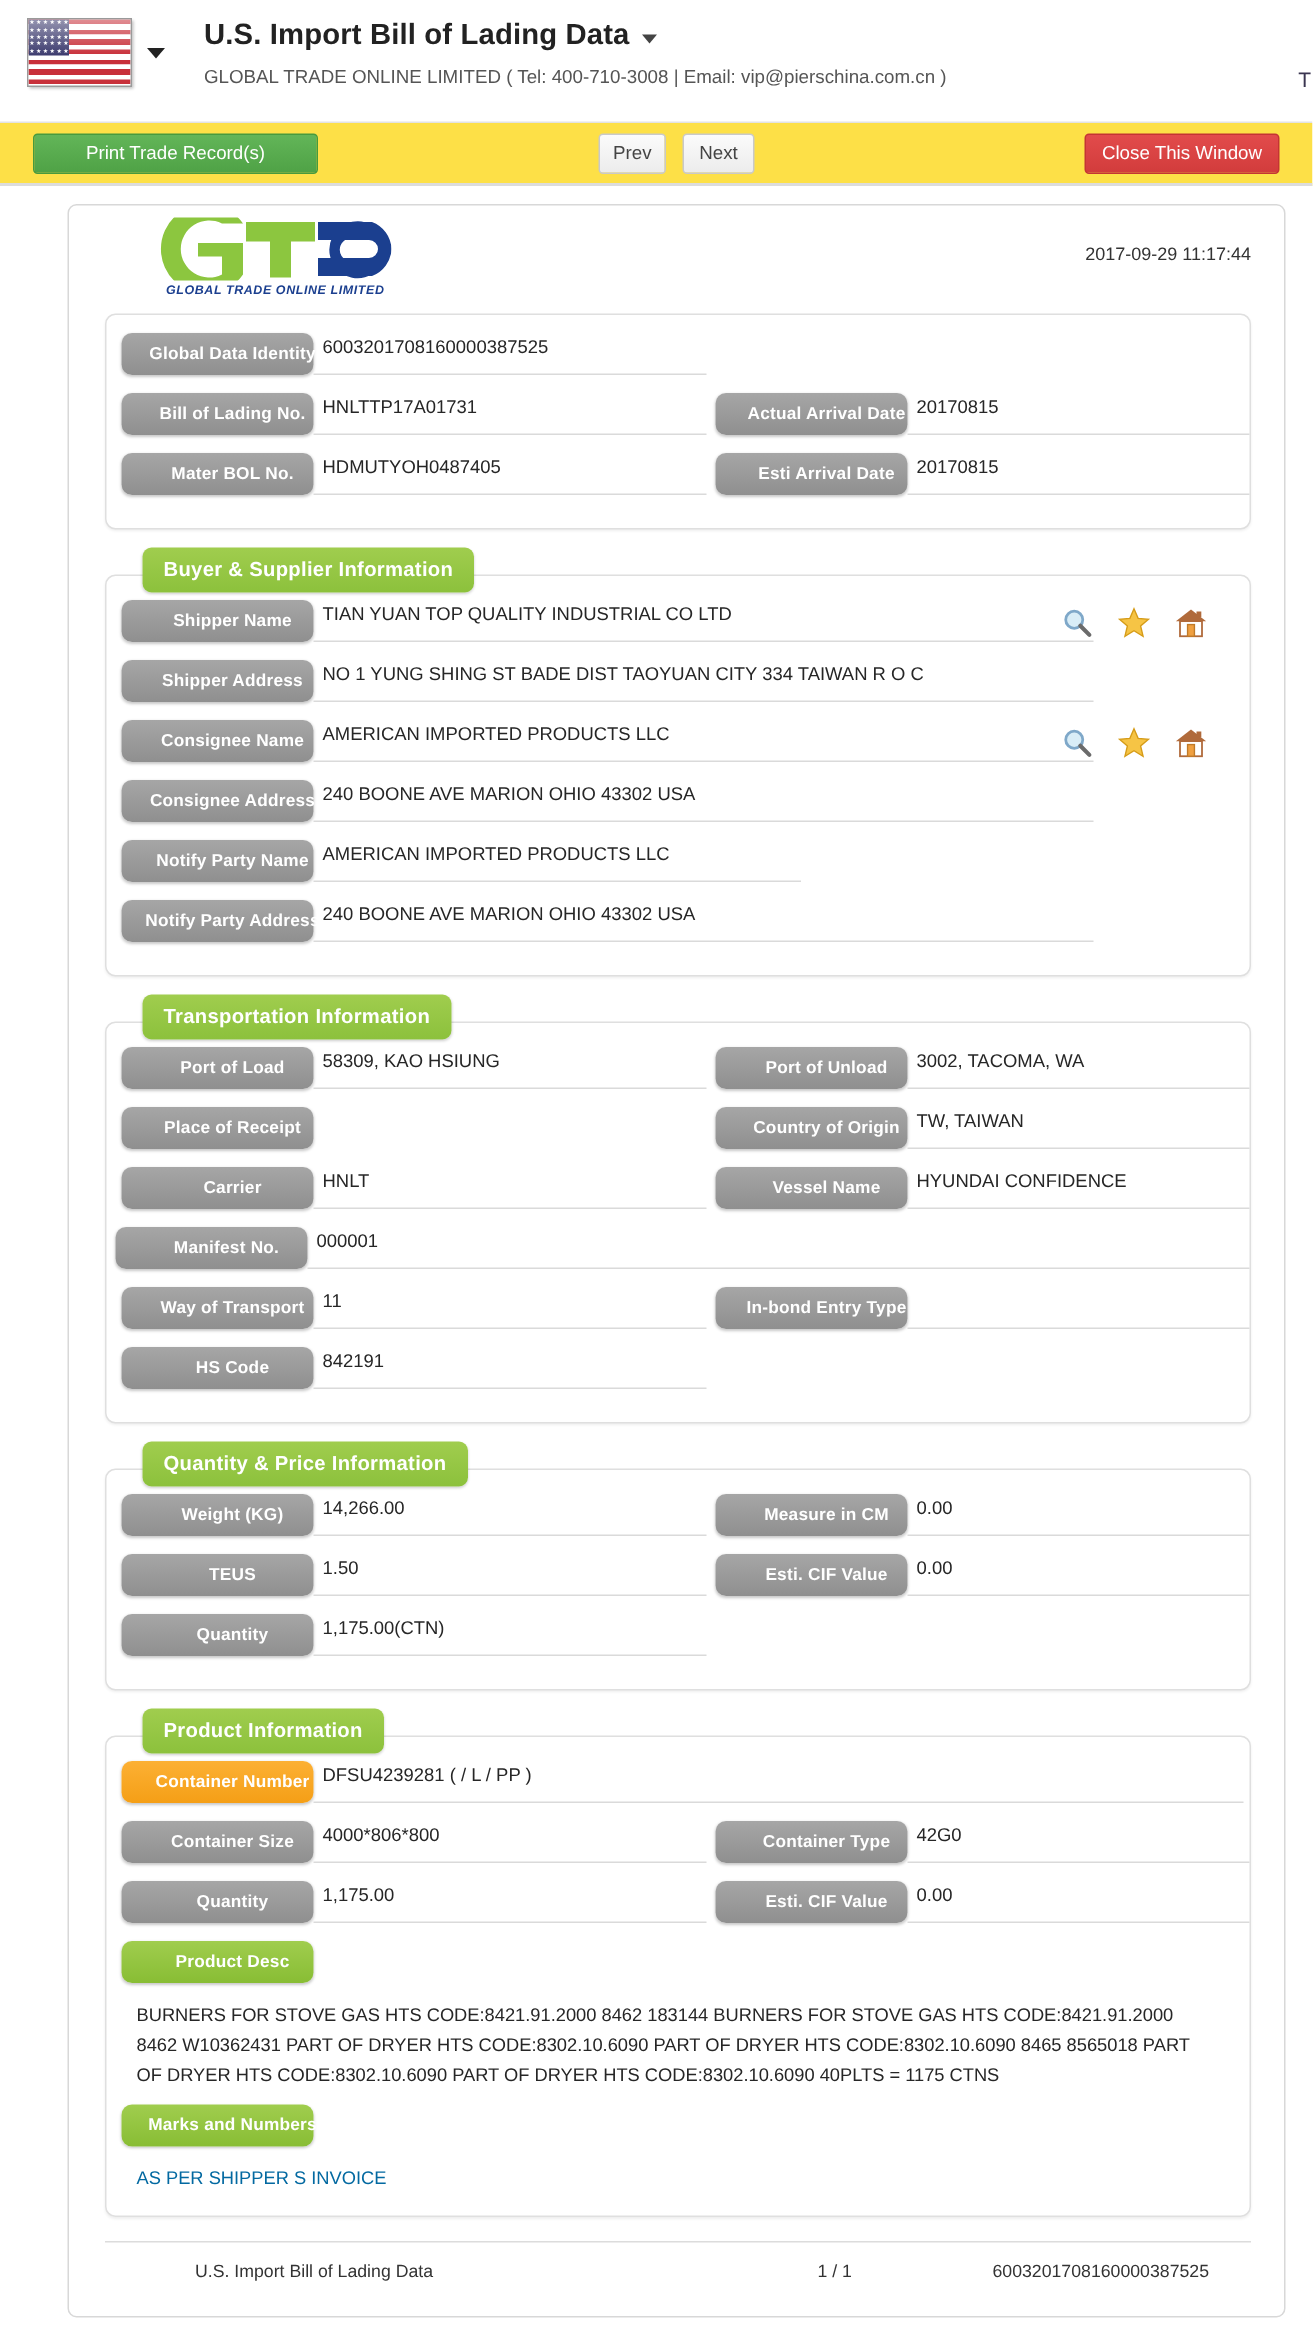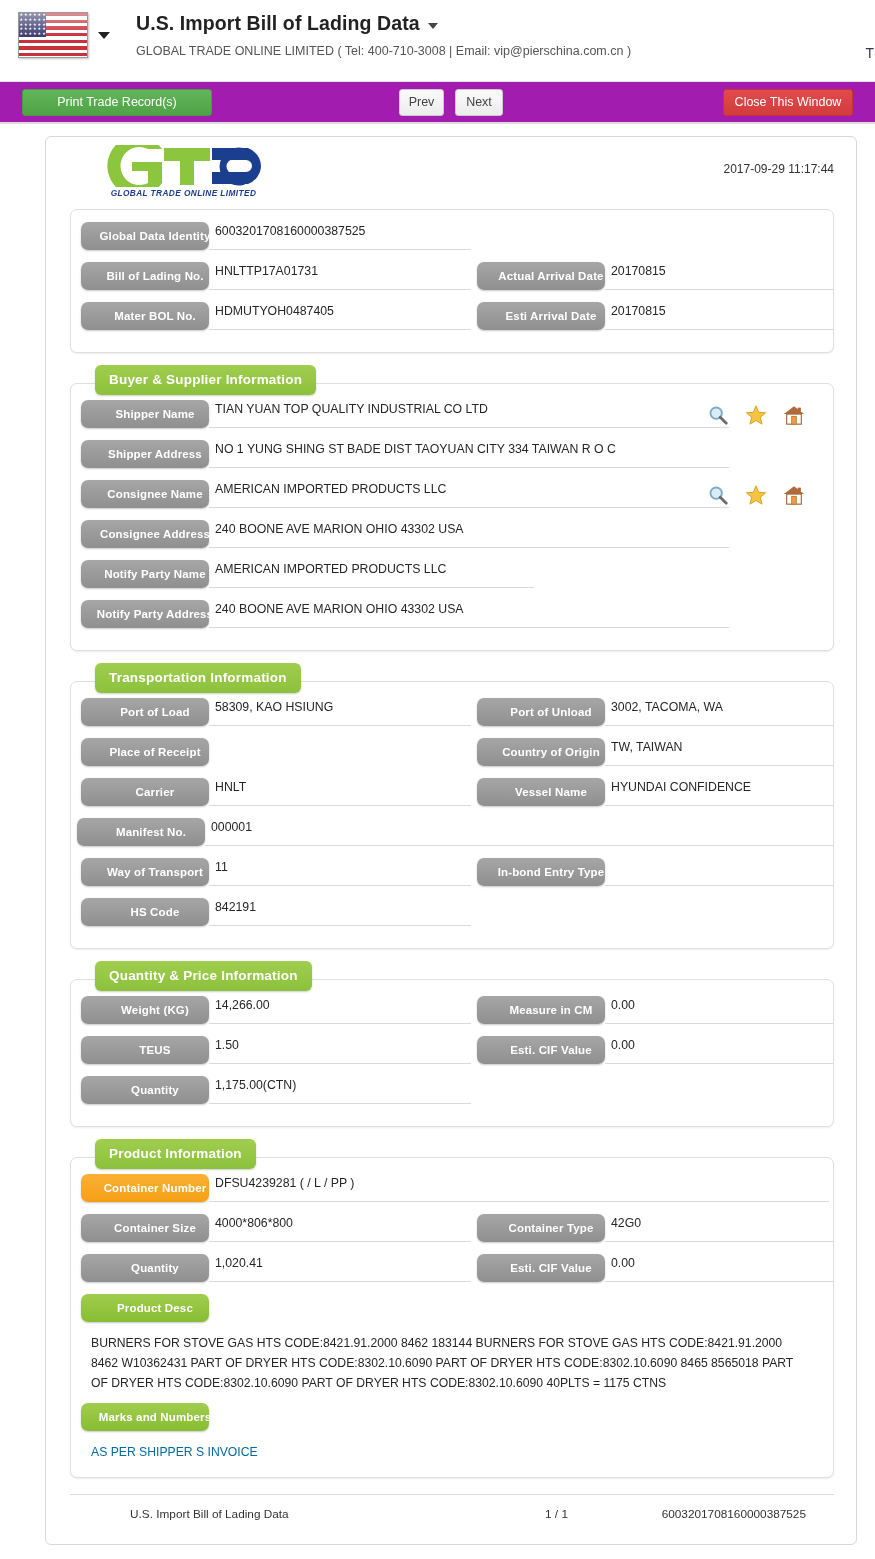--- a/index.html
+++ b/index.html
@@ -65,21 +65,21 @@
   }
   .app-sub { font-size: 12.5px; color: #555; margin-top: 9px; }
   .edge-char {
     position:absolute; right: 1px; top: 45px; font-size: 14px; color:#3a3550;
   }
 
   
   .toolbar {
     position: relative;
     height: 42px;
-    background: #a21caf;
+    background: #fde047;
     border-bottom: 2px solid #dcdcdc;
   }
   .btn {
     position:absolute; top: 7px;
     font-family: "Liberation Sans", sans-serif;
     font-size: 12.5px;
     border-radius: 3px;
     cursor: pointer;
     border: 1px solid transparent;
     display:flex; align-items:center; justify-content:center;
@@ -544,21 +544,21 @@
         </div>
         <div class="col-r">
           <div class="pill">Container Type</div>
           <div class="val">42G0</div>
         </div>
       </div>
 
       <div class="row">
         <div class="col-l">
           <div class="pill">Quantity</div>
-          <div class="val">1,020.41</div>
+          <div class="val">1,175.00</div>
         </div>
         <div class="col-r">
           <div class="pill">Esti. CIF Value</div>
           <div class="val">0.00</div>
         </div>
       </div>
 
       <div class="row" style="height:34px">
         <div class="fullrow">
           <div class="pill green">Product Desc</div>

